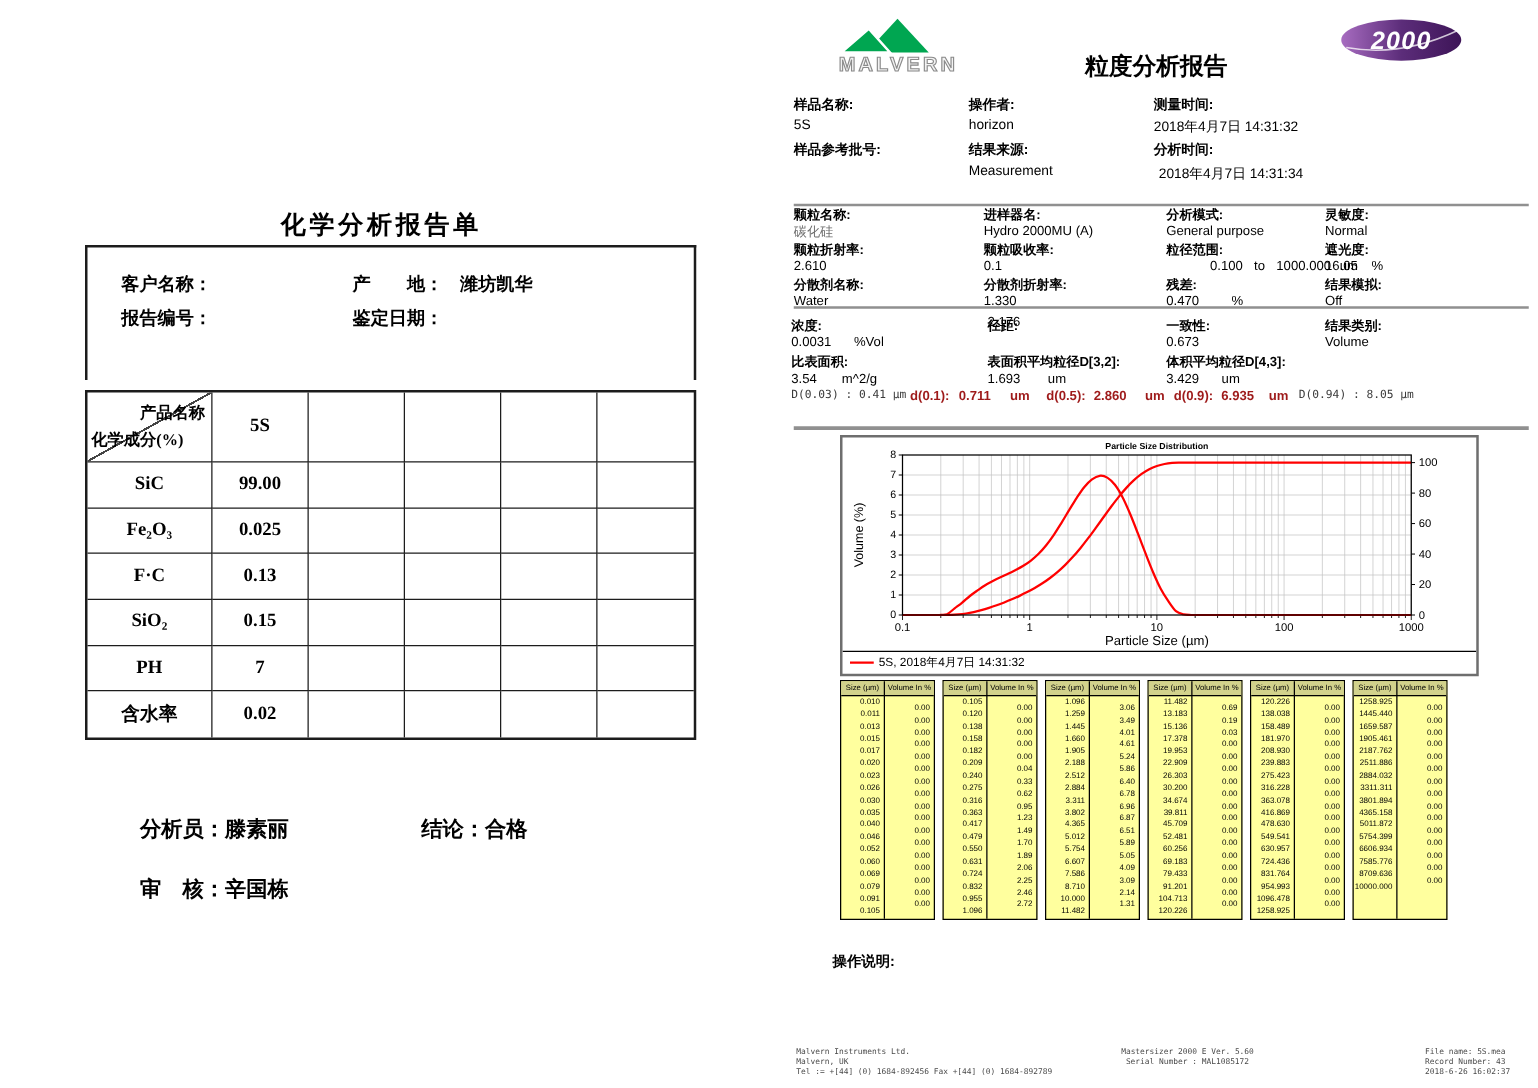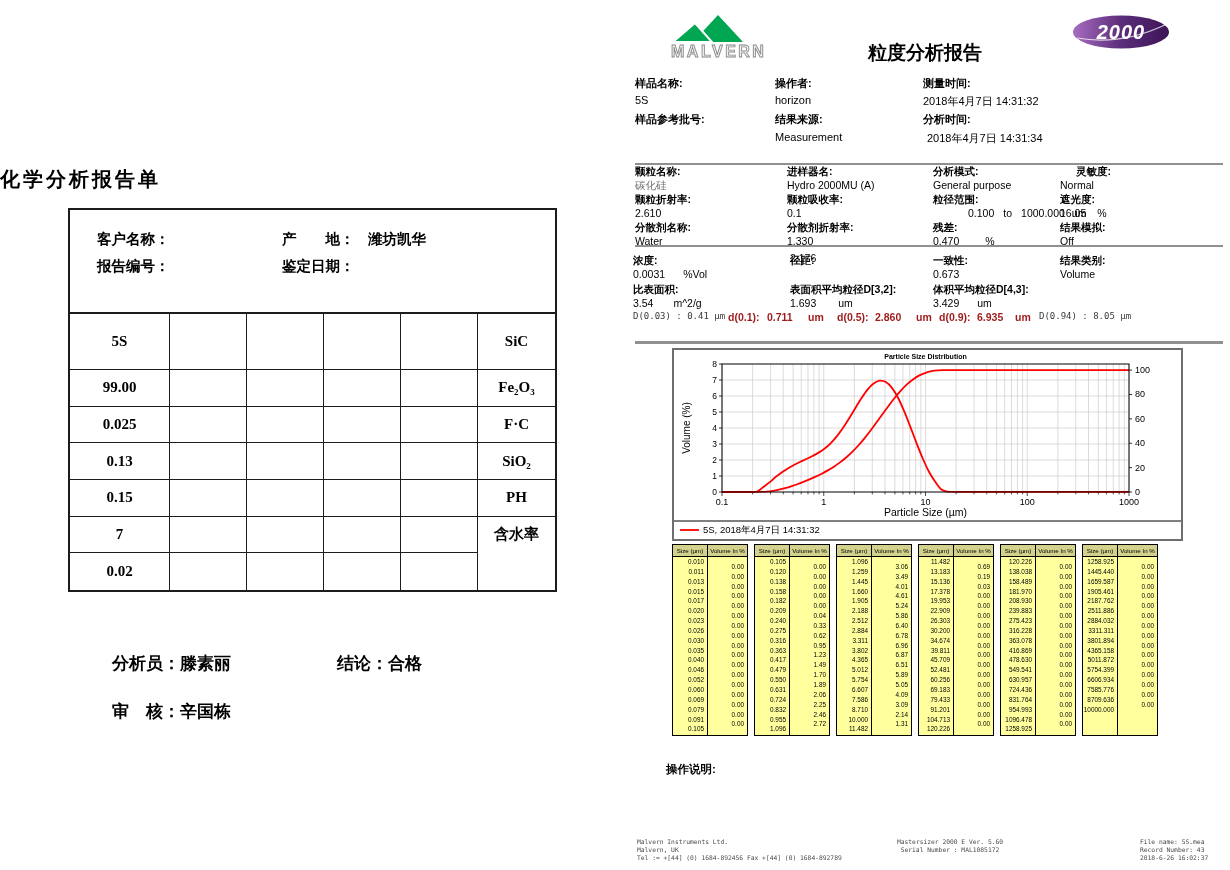--- a/index.html
+++ b/index.html
@@ -1,22 +1,22 @@
 <!DOCTYPE html>
 <html><head>
 <meta charset="utf-8">
 <style>
   html,body{margin:0;padding:0;background:#fff;}
   body{width:1230px;height:870px;position:relative;font-family:"Liberation Sans",sans-serif;color:#000;overflow:hidden;}
   .abs{position:absolute;}
   
   .pane-left{position:absolute;left:0;top:0;width:615px;height:870px;font-family:"Liberation Serif","DejaVu Serif",serif;}
   .doc-company{position:absolute;left:0;top:126px;width:610px;text-align:center;font-size:21px;font-weight:bold;letter-spacing:2px;}
-  .doc-title{position:absolute;left:0;top:166px;width:610px;font-size:20px;font-weight:bold;letter-spacing:3px;}
-  .info-box{position:absolute;left:68px;top:208px;width:489px;height:108px;border:2px solid #1c1c1c;border-bottom:none;box-sizing:border-box;font-family:Liberation Serif, serif;}
+  .doc-title{position:absolute;left:0;top:166px;width:610px;text-align:center;font-size:20px;font-weight:bold;letter-spacing:3px;}
+  .info-box{position:absolute;left:68px;top:196px;width:489px;height:108px;border:2px solid #1c1c1c;border-bottom:none;box-sizing:border-box;font-family:Liberation Serif, serif;}
   .info-line{position:absolute;font-size:14.5px;font-weight:bold;white-space:pre;}
   #chem-grid{position:absolute;left:68px;top:312px;width:489px;height:280px;border:2px solid #1c1c1c;box-sizing:border-box;display:grid;grid-template-columns:100px repeat(5,1fr);grid-template-rows:56px repeat(6,1fr);}
   .cg-cell{border-right:1.5px solid #1c1c1c;border-bottom:1.5px solid #1c1c1c;display:flex;align-items:center;justify-content:center;font-size:15px;font-weight:bold;}
   .cg-cell:nth-child(6n){border-right:none;}
   .cg-last{border-bottom:none;}
   .cg-corner{position:relative;background-image:linear-gradient(to bottom right,transparent calc(50% - 0.8px),#444 calc(50% - 0.8px),#444 calc(50% + 0.8px),transparent calc(50% + 0.8px));}
   .corner-top{position:absolute;right:5px;top:7px;font-size:13px;font-weight:bold;}
   .corner-bottom{position:absolute;left:3px;bottom:8px;font-size:13px;font-weight:bold;}
   .sign-line{position:absolute;font-size:17px;font-weight:bold;white-space:pre;}
   
@@ -57,20 +57,24 @@
 
   <div class="info-box">
     <span class="info-line" style="left:27px;top:20px;">客户名称：</span>
     <span class="info-line" style="left:212px;top:20px;">产　　地：</span>
     <span class="info-line" style="left:298px;top:20px;">潍坊凯华</span>
     <span class="info-line" style="left:27px;top:47px;">报告编号：</span>
     <span class="info-line" style="left:212px;top:47px;">鉴定日期：</span>
   </div>
 
   <div id="chem-grid">
+      <div class="cg-cell cg-corner">
+        <span class="corner-top">产品名称</span>
+        <span class="corner-bottom">化学成分(%)</span>
+      </div>
       <div class="cg-cell">5S</div>
       <div class="cg-cell"></div>
       <div class="cg-cell"></div>
       <div class="cg-cell"></div>
       <div class="cg-cell"></div>
       <div class="cg-cell">SiC</div>
       <div class="cg-cell">99.00</div>
       <div class="cg-cell"></div>
       <div class="cg-cell"></div>
       <div class="cg-cell"></div>
@@ -162,21 +166,21 @@
   <div class="lbl sm" style="left:172px;top:221px;">分散剂折射率:</div>
   <div class="val sm" style="left:172px;top:235px;">1.330</div>
 
   <div class="lbl sm" style="left:318px;top:165px;">分析模式:</div>
   <div class="val sm" style="left:318px;top:179px;">General purpose</div>
   <div class="lbl sm" style="left:318px;top:193px;">粒径范围:</div>
   <div class="val sm" style="left:318px;top:207px;padding-left:35px;"><span>0.100</span><span class="unit" style="margin-left:9px;">to</span><span class="unit" style="margin-left:9px;">1000.000</span><span class="unit" style="margin-left:7px;">um</span></div>
   <div class="lbl sm" style="left:318px;top:221px;">残差:</div>
   <div class="val sm" style="left:318px;top:235px;"><span>0.470</span><span class="unit" style="margin-left:26px;">%</span></div>
 
-  <div class="lbl sm" style="left:445px;top:165px;margin-left:16px;">灵敏度:</div>
+  <div class="lbl sm" style="left:445px;top:165px;">灵敏度:</div>
   <div class="val sm" style="left:445px;top:179px;">Normal</div>
   <div class="lbl sm" style="left:445px;top:193px;">遮光度:</div>
   <div class="val sm" style="left:445px;top:207px;"><span>16.05</span><span class="unit" style="margin-left:11px;">%</span></div>
   <div class="lbl sm" style="left:445px;top:221px;">结果模拟:</div>
   <div class="val sm" style="left:445px;top:235px;">Off</div>
 
   <div class="sep" style="top:245px;"></div>
 
   <div class="lbl sm" style="left:18px;top:254px;">浓度:</div>
   <div class="val sm" style="left:18px;top:268px;"><span>0.0031</span><span class="unit" style="margin-left:18px;">%Vol</span></div>

